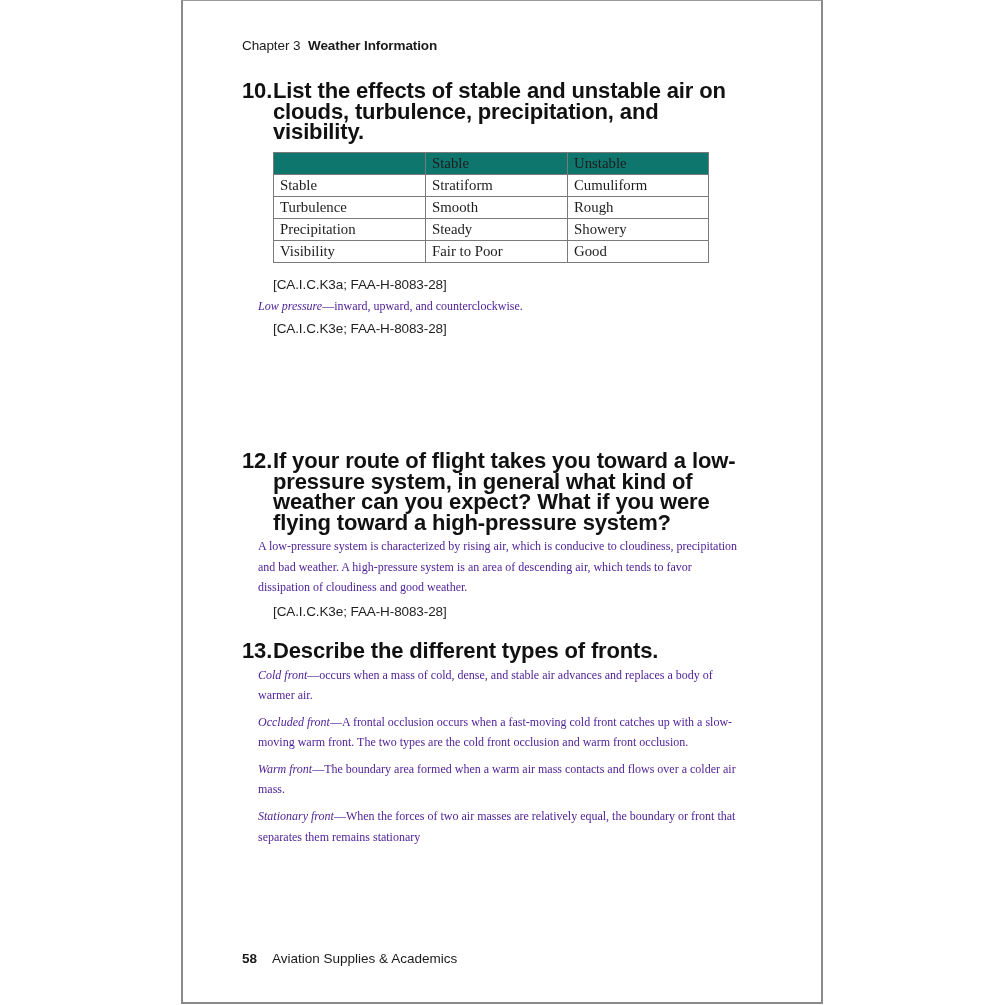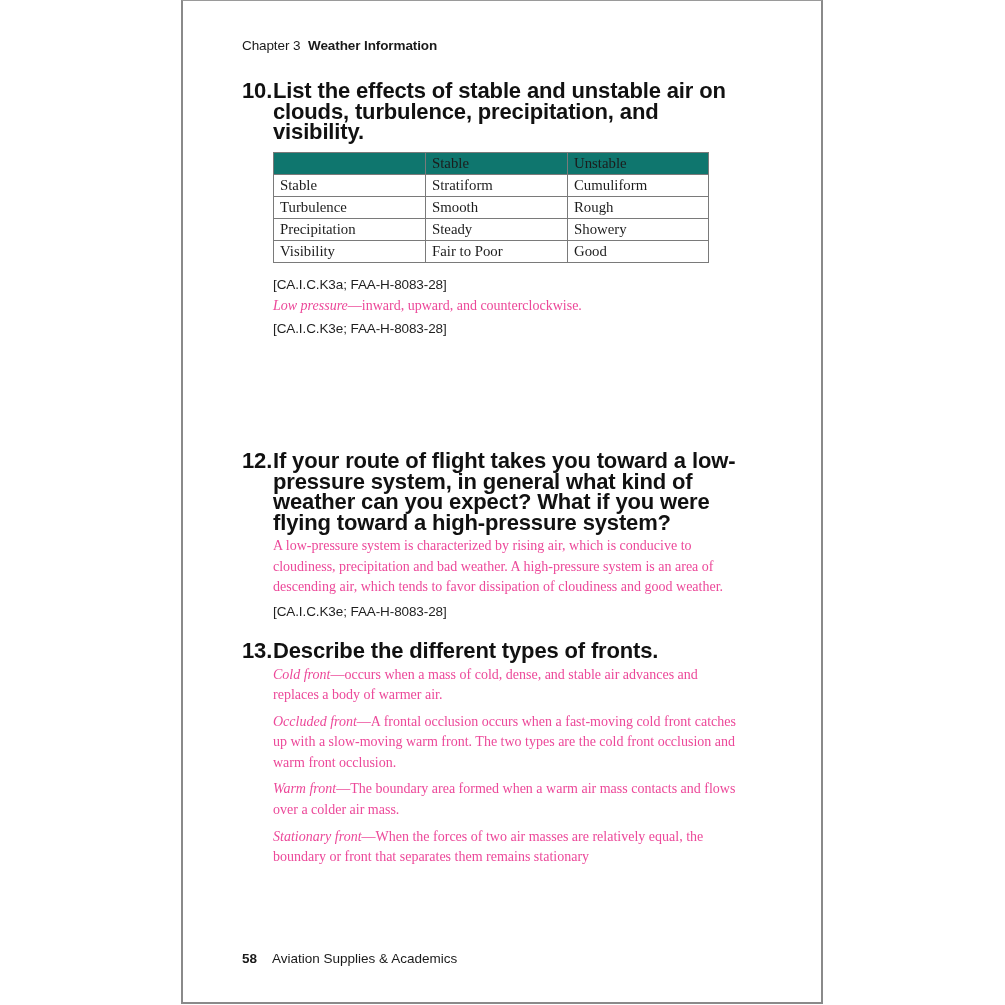--- a/index.html
+++ b/index.html
@@ -47,25 +47,25 @@
     font-size: 22px;
     line-height: 20.5px;
     color: #111111;
     display: flex;
     letter-spacing: -0.15px;
   }
   .q-num { width: 31px; flex: 0 0 31px; }
   .q-text { flex: 1; }
 
   .body {
-    margin-left: 31px;
+    margin-left: 16px;
     font-family: "Liberation Serif", serif;
-    font-size: 14px;
+    font-size: 12px;
     line-height: 20.6px;
-    color: #ec4899;
+    color: #4c1d95;
   }
   .para { margin: 0; }
   .para + .para { margin-top: 6px; }
   .term { font-style: italic; }
 
   .ref {
     margin-left: 31px;
     font-family: "Liberation Sans", sans-serif;
     font-size: 13.5px;
     color: #1f1f1f;

